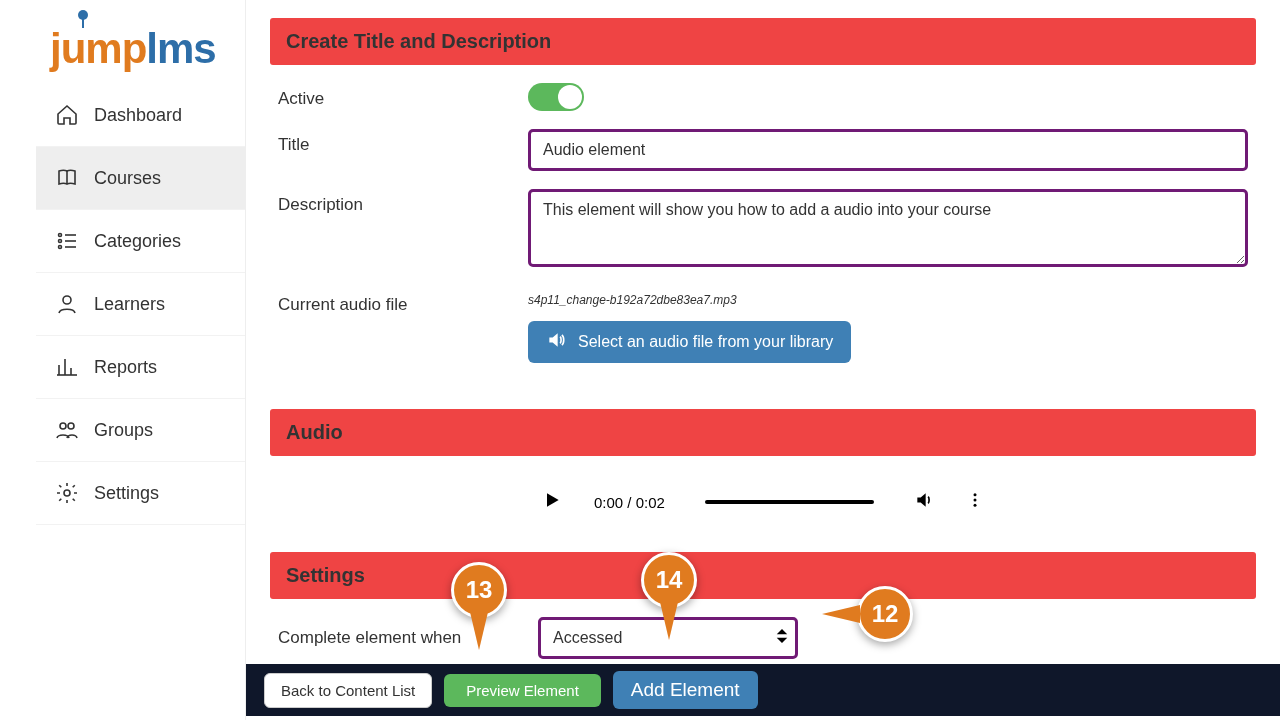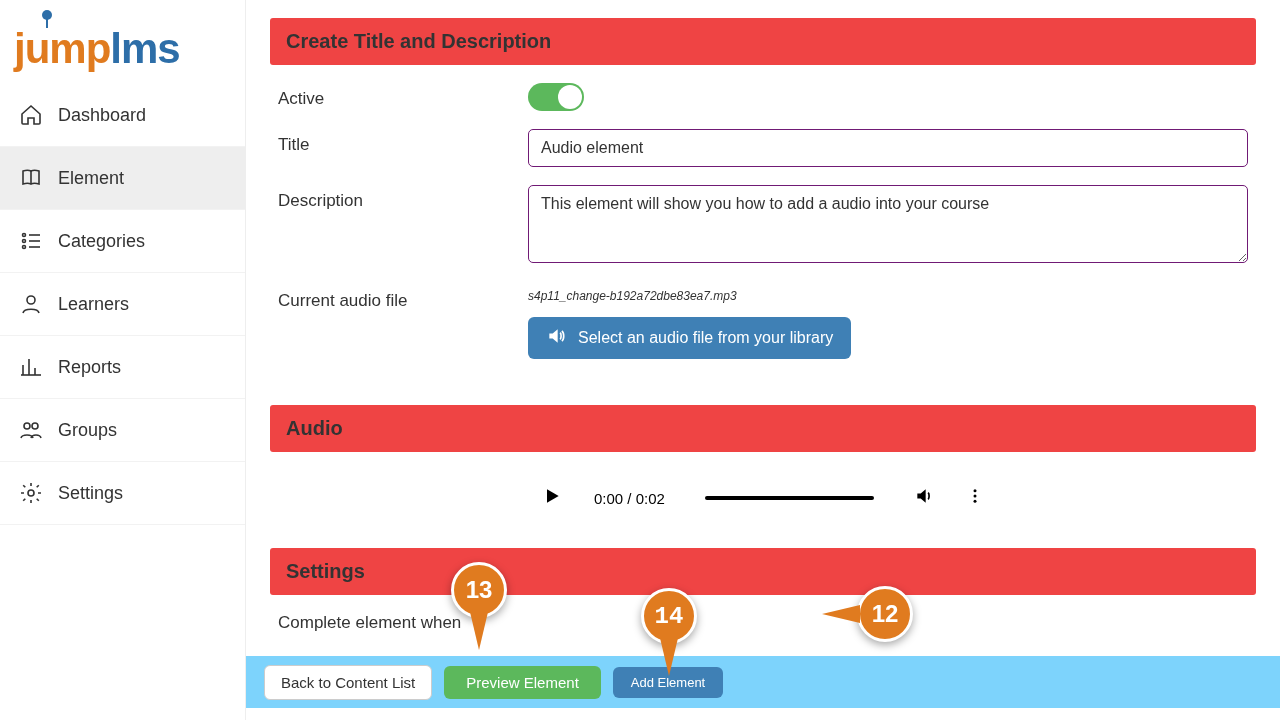--- a/index.html
+++ b/index.html
@@ -1,19 +1,19 @@
 <!DOCTYPE html>
 <html><head>
 <meta charset="utf-8">
 <style>
   * { box-sizing: border-box; margin: 0; padding: 0; font-family: "Segoe UI", "Helvetica Neue", Arial, sans-serif; }
   body { width: 1280px; height: 720px; overflow: hidden; background: #fff; color:#333; }
   .app { display:flex; width:100%; height:100%; }
   
-  .sidebar { width:246px; flex:0 0 246px; background:#fff; display:flex; flex-direction:column; border-right:1px solid #eee; }
+  .sidebar { width:246px; flex:0 0 246px; background:#fff; display:flex; flex-direction:column; border-right:1px solid #eee;padding-left:36px; }
   .logo { padding:10px 14px 6px 14px; }
   .logo .brand { font-size:42px; font-weight:700; letter-spacing:-1px; line-height:1; }
   .logo .brand .j { color:#e07b1f; }
   .logo .brand .lms { color:#2d6ea8; font-weight:600; }
   .logo .dot { display:block; width:10px; height:10px; border-radius:50%; background:#2d6ea8; margin-left:28px; margin-bottom:-6px; position:relative; }
   .logo .dotline { display:block; width:2px; height:14px; background:#2d6ea8; margin-left:32px; margin-top:0px; }
   .nav { margin-top:8px; }
   .nav-item { display:flex; align-items:center; gap:14px; padding:18px 18px; font-size:18px; color:#333; cursor:pointer; border-bottom:1px solid #f2f2f2; }
   .nav-item.active { background:#eeeeee; font-weight:500; }
   .nav-item .icon { width:26px; height:26px; display:flex; align-items:center; justify-content:center; color:#333; }
@@ -21,21 +21,21 @@
   
   .main { flex:1; display:flex; flex-direction:column; background:#fff; position:relative; }
   .content { flex:1; overflow:auto; padding:18px 24px 80px 24px; }
   .section { margin-bottom:18px; border-radius:4px; }
   .section-header { background:#ef4444; border-radius:3px; padding:12px 16px; font-size:20px; font-weight:600; color:#333; }
   .section-body { padding:18px 8px 10px 8px; }
   .row { display:flex; align-items:flex-start; margin-bottom:18px; }
   .row .label { width:250px; flex:0 0 250px; font-size:17px; color:#333; padding-top:6px; }
   .row .control { flex:1; }
   input.text, textarea.text, .select {
-    width:100%; border:1px solid #701a75; border-radius:5px; padding:9px 12px; font-size:16px; color:#333; background:#fff;
+    width:100%; border:3px solid #701a75; border-radius:5px; padding:9px 12px; font-size:16px; color:#333; background:#fff;
   }
   textarea.text { height:78px; resize:both; }
   .toggle { width:56px; height:28px; background:#5cb85c; border-radius:20px; position:relative; cursor:pointer; }
   .toggle .knob { position:absolute; right:2px; top:2px; width:24px; height:24px; background:#fff; border-radius:50%; }
   .filevalue { font-size:12px; color:#333; padding-top:4px;font-style:italic; }
   .btn { display:inline-flex; align-items:center; gap:12px; border:none; border-radius:6px; padding:9px 18px; font-size:16px; cursor:pointer; color:#fff; }
   .btn-blue { background:#3f80b5; }
   .btn-blue .ic svg { width:20px; height:20px; fill:#fff; }
   
   .audio-wrap { display:flex; justify-content:center; padding:24px 0 10px 0; }
@@ -44,24 +44,24 @@
   .audio-player .time { font-size:15px; color:#000; }
   .audio-player .track { flex:1; height:4px; background:#000; border-radius:2px; margin:0 8px; }
   .audio-player .vol svg { width:20px; height:20px; fill:#000; }
   .audio-player .more svg { width:18px; height:18px; fill:#000; }
   
   .select-wrap { position:relative; width:260px; }
   .select { appearance:none; -webkit-appearance:none; padding-right:28px; }
   .select-caret { position:absolute; right:10px; top:50%; transform:translateY(-50%); pointer-events:none; }
   .select-caret svg { width:12px; height:14px; fill:#000; }
   
-  .bottombar { position:absolute; left:0; right:0; bottom:12px; height:52px; background:#7dd3fc; display:flex; align-items:center; padding:0 18px; gap:12px; }
+  .bottombar { position:absolute; left:0; right:0; bottom:4px; height:52px; background:#0f172a; display:flex; align-items:center; padding:0 18px; gap:12px; }
   .btn-white { background:#fff; color:#333; border:1px solid #ccc; border-radius:6px; padding:8px 16px; font-size:15px; cursor:pointer; }
   .btn-green { background:#5cb85c; color:#fff; border:none; border-radius:6px; padding:8px 22px; font-size:15px; cursor:pointer; }
-  .btn-blue2 { background:#3f80b5; color:#fff; border:none; border-radius:6px; padding:8px 18px; font-size:13px; cursor:pointer; }
+  .btn-blue2 { background:#3f80b5; color:#fff; border:none; border-radius:6px; padding:8px 18px; font-size:19px; cursor:pointer; }
   
   .callout { position:absolute; width:56px; height:56px; border-radius:50%; background:#e07b1f; border:3px solid #fff; display:flex; align-items:center; justify-content:center; color:#fff; font-size:24px; font-weight:700; box-shadow:0 3px 8px rgba(0,0,0,0.35); z-index:50; }
   .callout.left::after { content:""; position:absolute; left:-38px; top:50%; transform:translateY(-50%); width:0; height:0; border-top:9px solid transparent; border-bottom:9px solid transparent; border-right:38px solid #e07b1f; }
   .callout.down::after { content:""; position:absolute; top:100%; left:50%; transform:translateX(-50%); width:0; height:0; border-left:9px solid transparent; border-right:9px solid transparent; border-top:38px solid #e07b1f; margin-top:-3px; }
 </style>
 </head>
 <body>
 
 <div class="app">
 
@@ -82,21 +82,21 @@
         </span>
         <span>Dashboard</span>
       </div>
       <div class="nav-item active">
         <span class="icon">
           <svg viewBox="0 0 24 24">
               <path d="M4 5c3-1 6-1 8 0 2-1 5-1 8 0v13c-3-1-6-1-8 0-2-1-5-1-8 0z"></path>
               <path d="M12 5v13"></path>
             </svg>
         </span>
-        <span>Element</span>
+        <span>Courses</span>
       </div>
       <div class="nav-item">
         <span class="icon">
           <svg viewBox="0 0 24 24">
               <circle cx="5" cy="6" r="1.5"></circle>
               <circle cx="5" cy="12" r="1.5"></circle>
               <circle cx="5" cy="18" r="1.5"></circle>
               <line x1="10" y1="6" x2="21" y2="6"></line>
               <line x1="10" y1="12" x2="21" y2="12"></line>
               <line x1="10" y1="18" x2="21" y2="18"></line>
@@ -219,30 +219,40 @@
             </span>
           </div>
         </div>
       </div>
 
       <div class="section">
         <div class="section-header">Settings</div>
         <div class="section-body">
           <div class="row" style="align-items:center; margin-bottom:0;">
             <div class="label" style="width:260px; flex:0 0 260px; padding-top:0;">Complete element when</div>
+            <div class="control">
+              <div class="select-wrap">
+                <input class="text select" readonly="" value="Accessed" style="">
+                <span class="select-caret">
+                  <svg viewBox="0 0 12 16">
+                      <path d="M6 0 0 6h12zM6 16l6-6H0z"></path>
+                    </svg>
+                </span>
+              </div>
+            </div>
           </div>
         </div>
       </div>
 
     </div>
 
     <div class="bottombar">
       <button class="btn-white">Back to Content List</button>
       <button class="btn-green">Preview Element</button>
       <button class="btn-blue2">Add Element</button>
     </div>
 
     <div class="callout left" style="top:586px; left:611px;">12</div>
     <div class="callout down" style="top:562px; left:205px;">13</div>
-    <div class="callout down" style="top:588px; left:395px;font-family:Liberation Mono, monospace;">14</div>
+    <div class="callout down" style="top:552px; left:395px;">14</div>
 
   </main>
 </div>
 
 </body></html>

